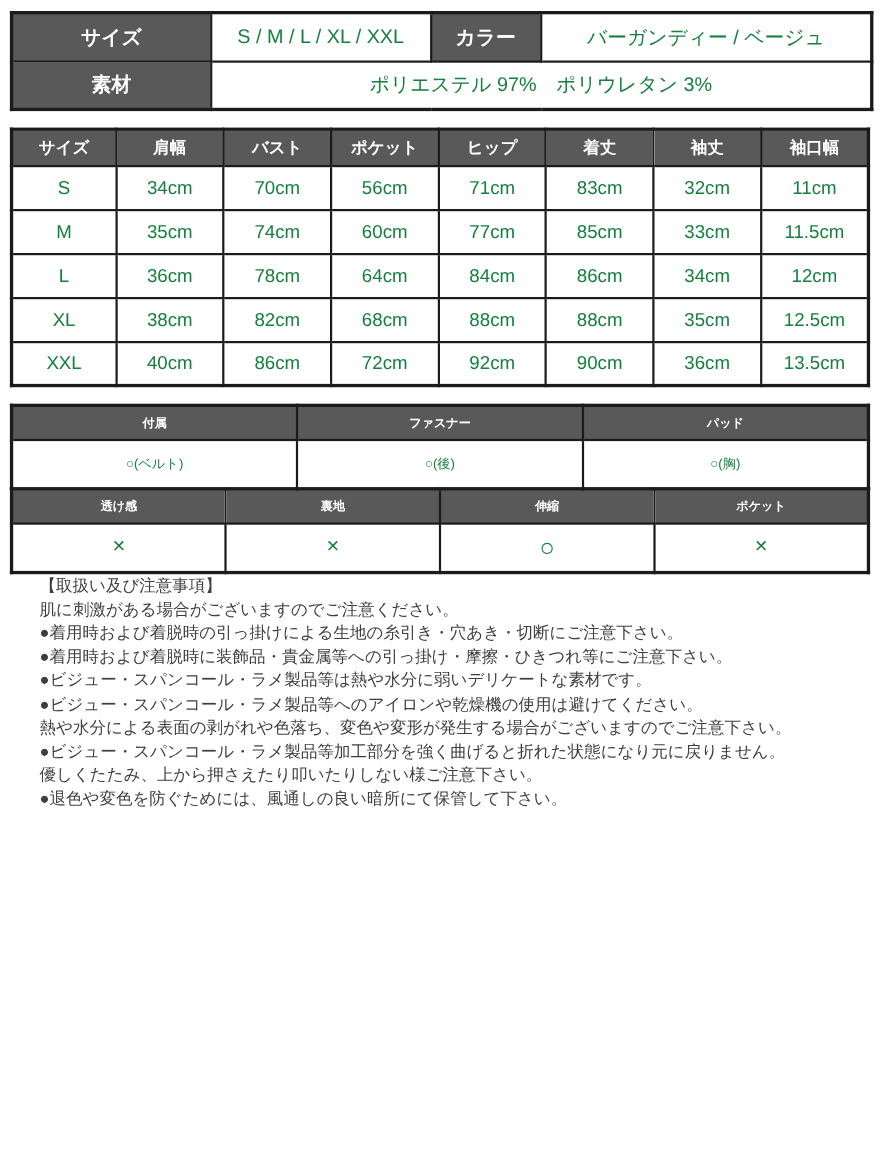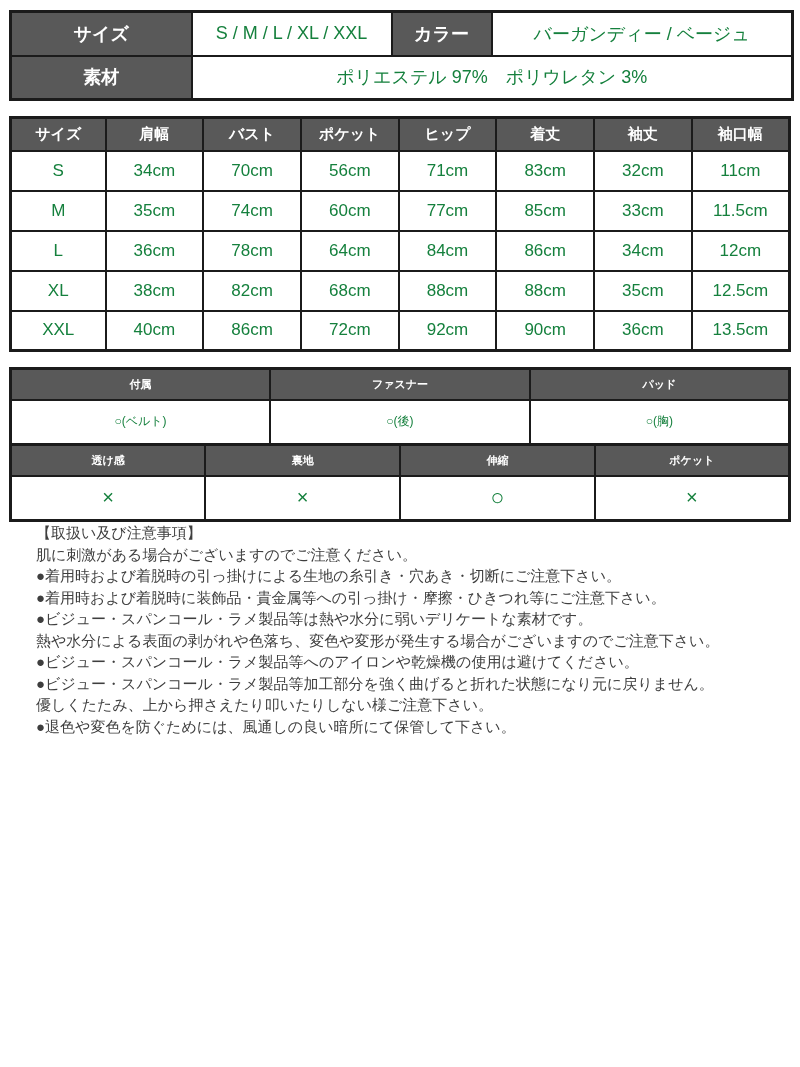--- a/index.html
+++ b/index.html
@@ -203,20 +203,20 @@
     </tr>
   </tbody>
     </table>
 
   <div class="notes">
     <div>【取扱い及び注意事項】</div>
     <div>肌に刺激がある場合がございますのでご注意ください。</div>
     <div>●着用時および着脱時の引っ掛けによる生地の糸引き・穴あき・切断にご注意下さい。</div>
     <div>●着用時および着脱時に装飾品・貴金属等への引っ掛け・摩擦・ひきつれ等にご注意下さい。</div>
     <div>●ビジュー・スパンコール・ラメ製品等は熱や水分に弱いデリケートな素材です。</div>
+    <div>●ビジュー・スパンコール・ラメ製品等へのアイロンや乾燥機の使用は避けてください。</div>
     <div>熱や水分による表面の剥がれや色落ち、変色や変形が発生する場合がございますのでご注意下さい。</div>
-    <div>●ビジュー・スパンコール・ラメ製品等へのアイロンや乾燥機の使用は避けてください。</div>
     <div>●ビジュー・スパンコール・ラメ製品等加工部分を強く曲げると折れた状態になり元に戻りません。</div>
     <div>優しくたたみ、上から押さえたり叩いたりしない様ご注意下さい。</div>
     <div>●退色や変色を防ぐためには、風通しの良い暗所にて保管して下さい。</div>
   </div>
 
 </div>
 
 </body></html>

